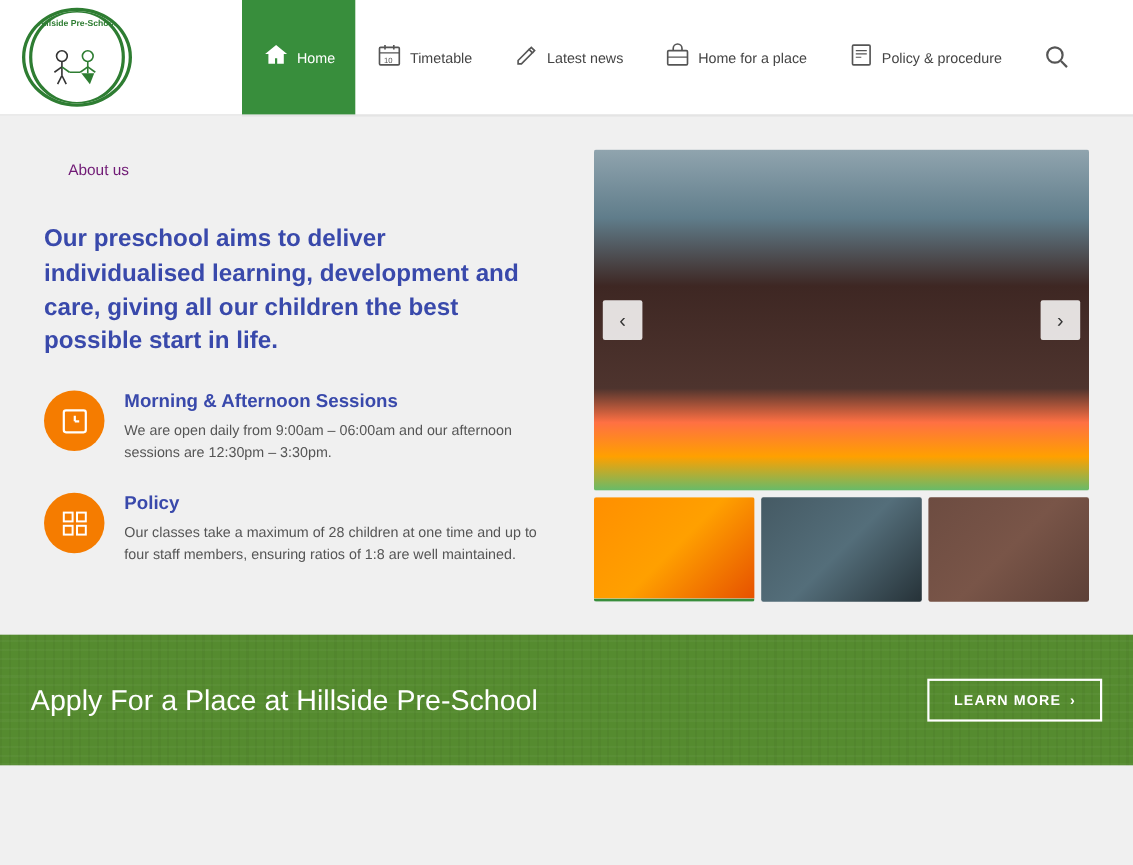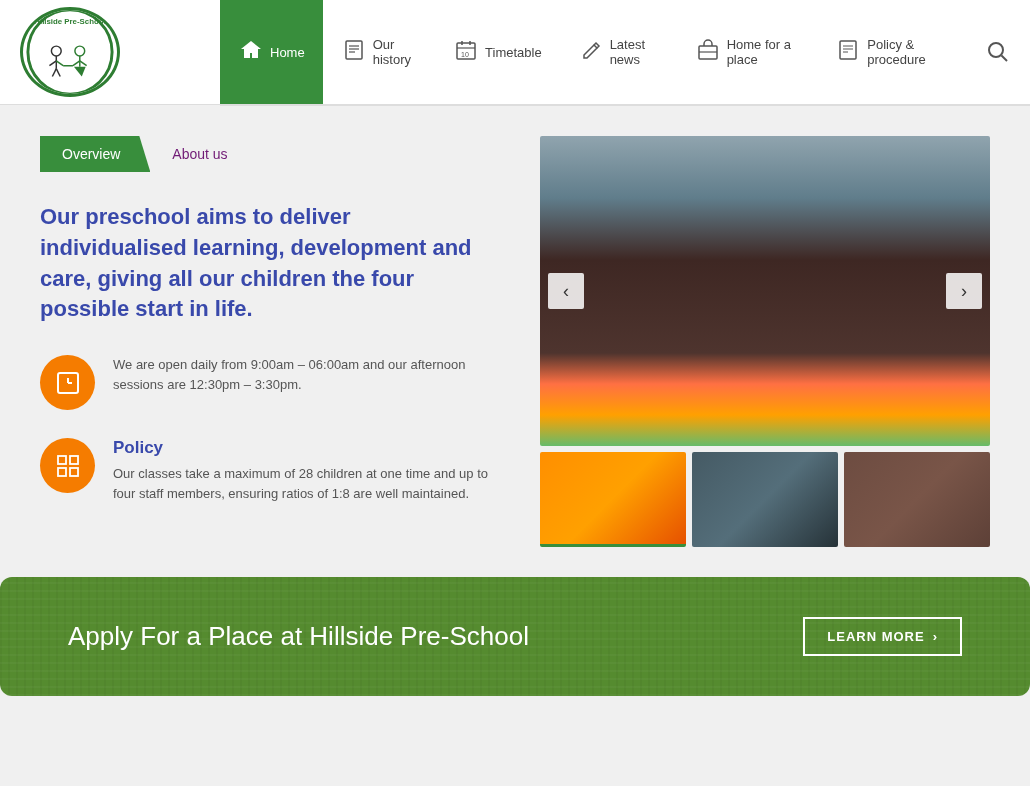--- a/index.html
+++ b/index.html
@@ -216,26 +216,25 @@
         transparent 2px,
         transparent 8px
       ),
       repeating-linear-gradient(
         90deg,
         rgba(0,0,0,0.04) 0px,
         rgba(0,0,0,0.04) 2px,
         transparent 2px,
         transparent 8px
       );
-      padding: 40px 68px;
+      padding: 40px 28px;
       display: flex;
       align-items: center;
       justify-content: space-between;
       margin-top: 0;
-      border-radius: 12px;
     }
     .banner-title {
       color: #fff;
       font-size: 26px;
       font-weight: 300;
     }
     .learn-more-btn {
       border: 2px solid #fff;
       color: #fff;
       background: transparent;
@@ -286,31 +285,20 @@
 
     <a class="nav-item active">
       <span class="nav-icon">
         <svg width="26" height="26" viewBox="0 0 26 26" fill="none">
           <path d="M13 4L3 12h3v9h6v-5h2v5h6v-9h3L13 4z" fill="white"></path>
         </svg>
       </span>
       <span class="nav-label">Home</span>
     </a>
 
-    <a class="nav-item">
-      <span class="nav-icon">
-        <svg width="26" height="26" viewBox="0 0 26 26" fill="none">
-          <rect x="5" y="4" width="16" height="18" rx="1" stroke="#555" stroke-width="1.5" fill="none"></rect>
-          <line x1="8" y1="9" x2="18" y2="9" stroke="#555" stroke-width="1.2"></line>
-          <line x1="8" y1="12" x2="18" y2="12" stroke="#555" stroke-width="1.2"></line>
-          <line x1="8" y1="15" x2="14" y2="15" stroke="#555" stroke-width="1.2"></line>
-        </svg>
-      </span>
-      <span class="nav-label">Our history</span>
-    </a>
 
     <a class="nav-item">
       <span class="nav-icon">
         <svg width="26" height="26" viewBox="0 0 26 26" fill="none">
           <rect x="4" y="6" width="18" height="16" rx="1" stroke="#555" stroke-width="1.5" fill="none"></rect>
           <line x1="4" y1="11" x2="22" y2="11" stroke="#555" stroke-width="1.2"></line>
           <line x1="9" y1="4" x2="9" y2="8" stroke="#555" stroke-width="1.5"></line>
           <line x1="17" y1="4" x2="17" y2="8" stroke="#555" stroke-width="1.5"></line>
           <text x="12" y="20" text-anchor="middle" font-size="7" fill="#555">10</text>
         </svg>
@@ -360,35 +348,35 @@
   </nav>
 </div>
 
 <div style="height:1px; background:#ddd; margin-left:220px;"></div>
 
 <div class="main-content">
 
   <div class="left-panel">
 
     <div class="tab-bar">
-      <button class="tab-btn active">Overview</button>
       <button class="tab-btn inactive">About us</button>
     </div>
 
-    <p class="hero-text">Our preschool aims to deliver individualised learning, development and care, giving all our children the four possible start in life.</p>
+    <p class="hero-text">Our preschool aims to deliver individualised learning, development and care, giving all our children the best possible start in life.</p>
 
     <div class="feature-item">
       <div class="feature-icon">
         <svg width="28" height="28" viewBox="0 0 28 28" fill="none">
           <rect x="4" y="4" width="20" height="20" rx="2" stroke="white" stroke-width="2" fill="none"></rect>
           <line x1="14" y1="9" x2="14" y2="14" stroke="white" stroke-width="2"></line>
           <line x1="14" y1="14" x2="18" y2="14" stroke="white" stroke-width="2"></line>
         </svg>
       </div>
       <div class="feature-text">
+        <h3>Morning &amp; Afternoon Sessions</h3>
         <p>We are open daily from 9:00am – 06:00am and our afternoon sessions are 12:30pm – 3:30pm.</p>
       </div>
     </div>
 
     <div class="feature-item">
       <div class="feature-icon">
         <svg width="28" height="28" viewBox="0 0 28 28" fill="none">
           <rect x="4" y="4" width="8" height="8" stroke="white" stroke-width="1.8" fill="none"></rect>
           <rect x="16" y="4" width="8" height="8" stroke="white" stroke-width="1.8" fill="none"></rect>
           <rect x="4" y="16" width="8" height="8" stroke="white" stroke-width="1.8" fill="none"></rect>

